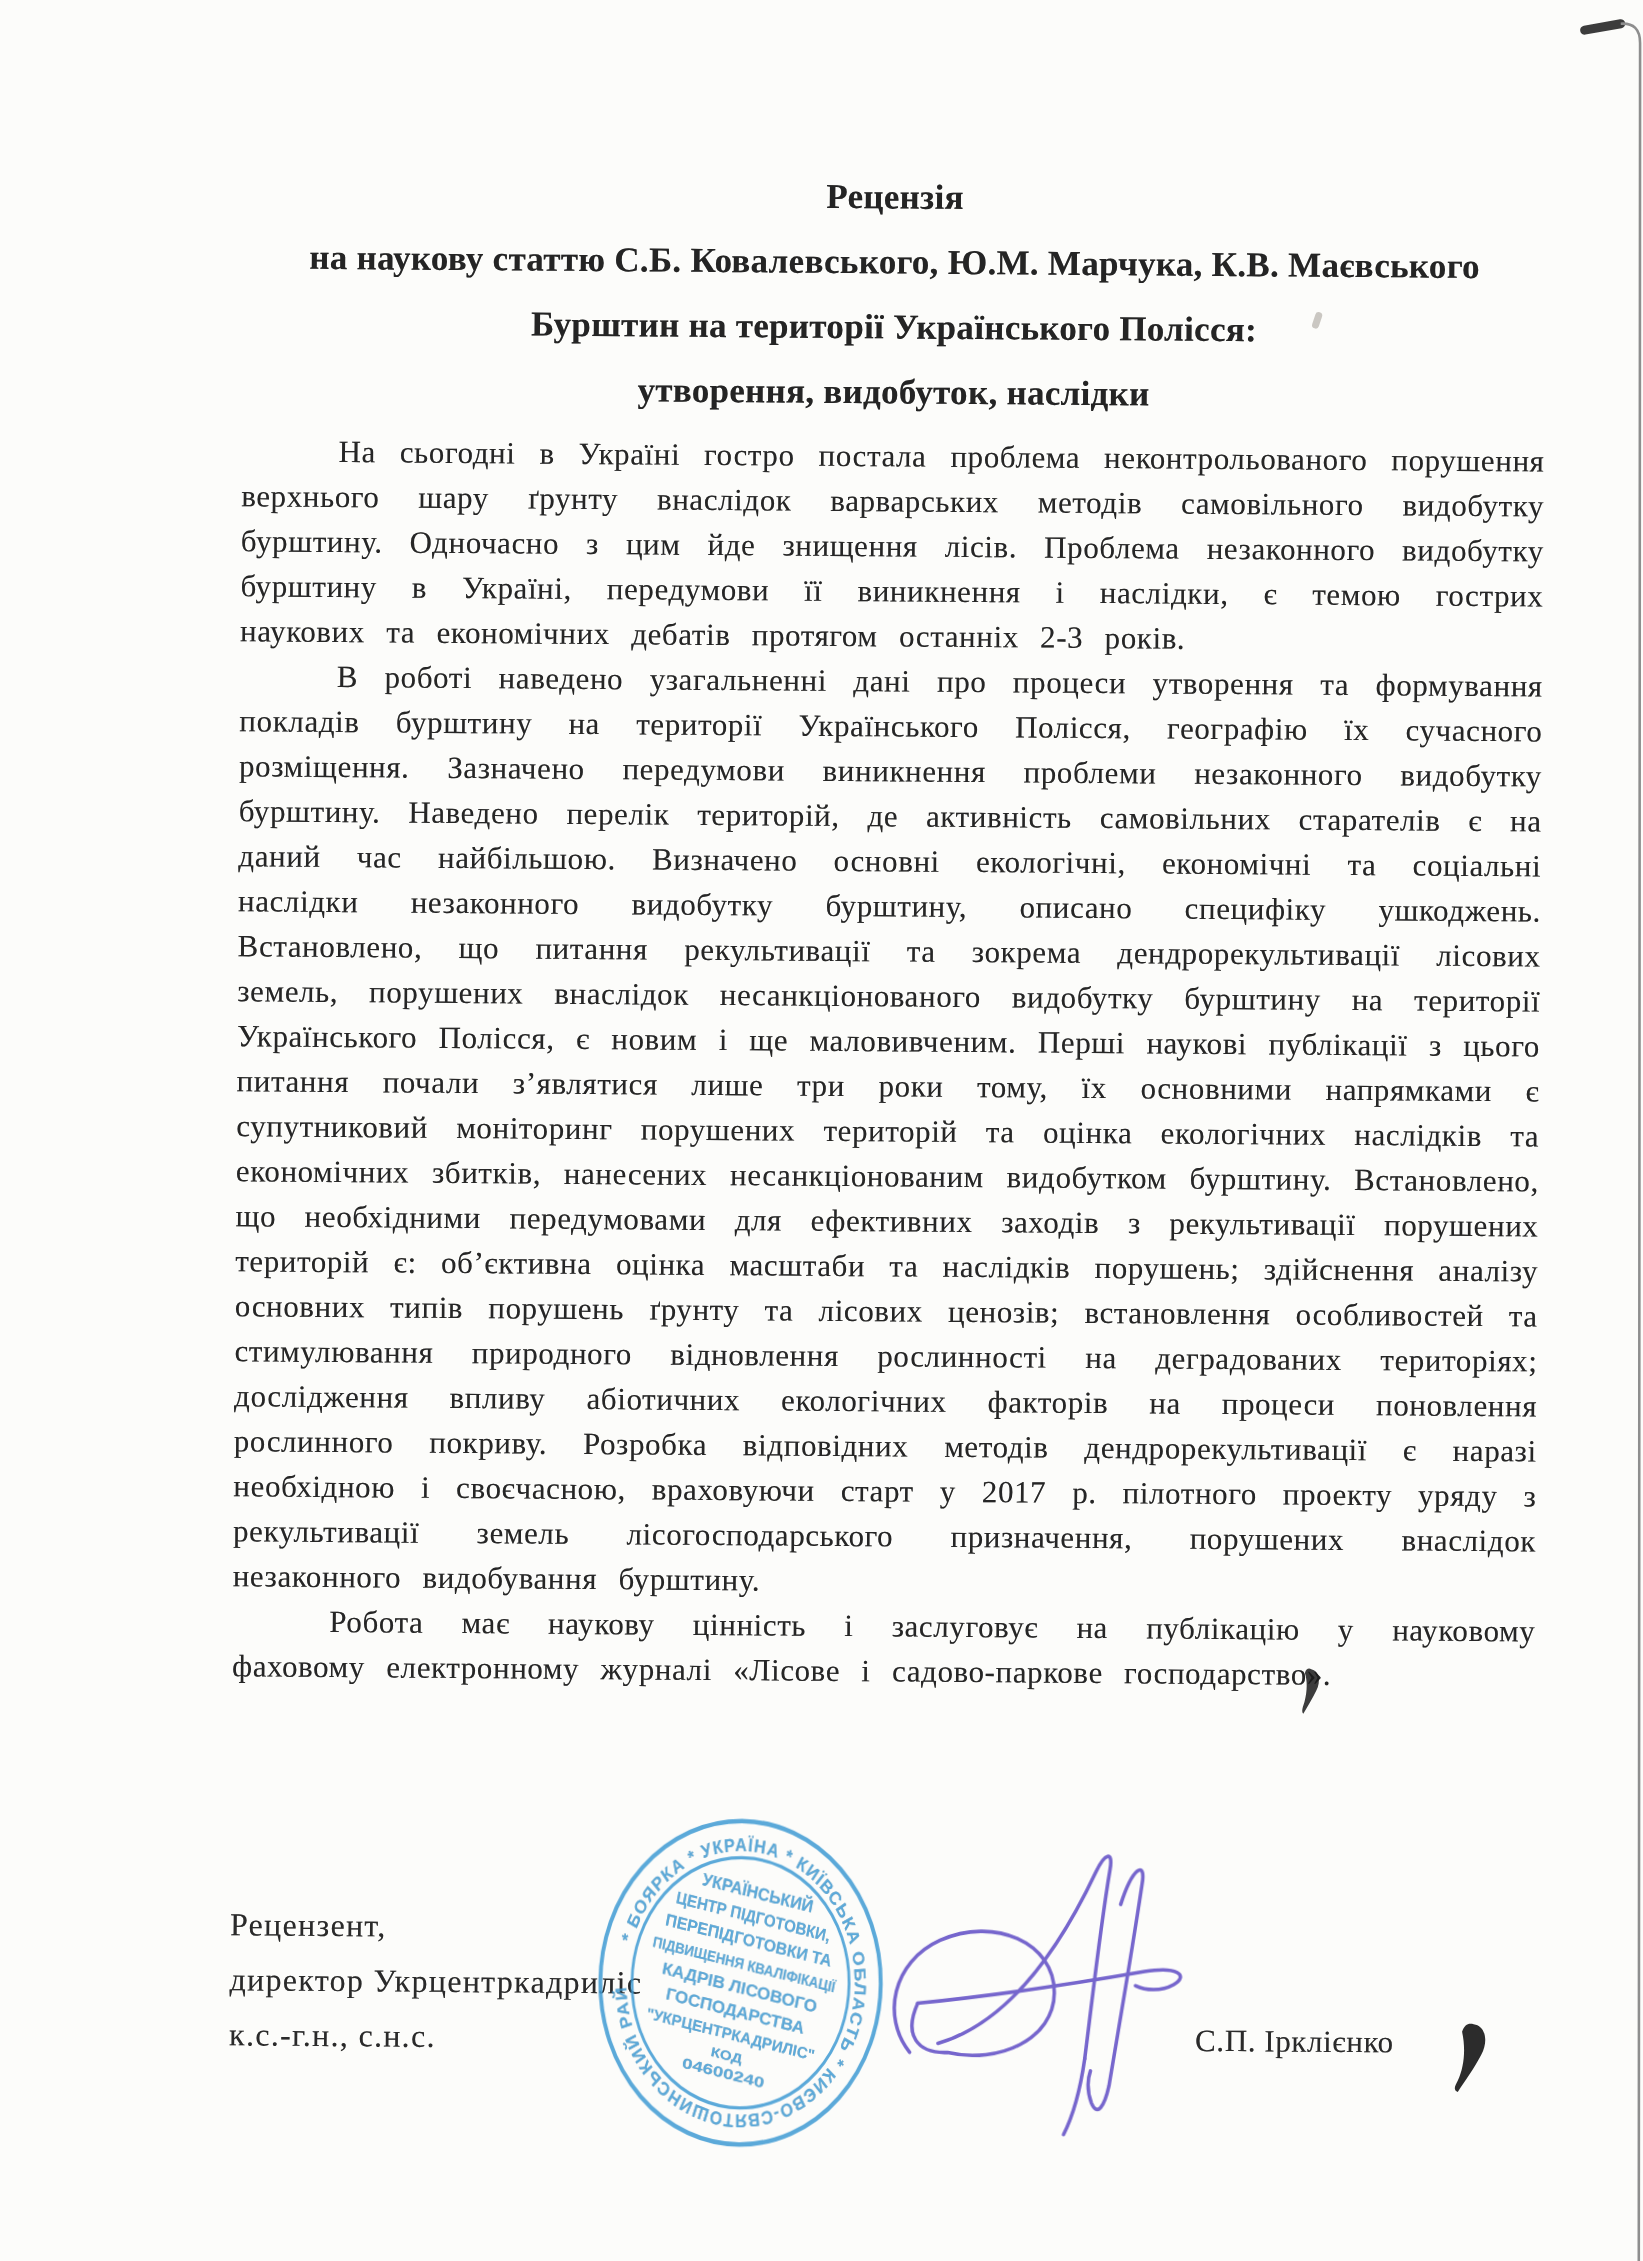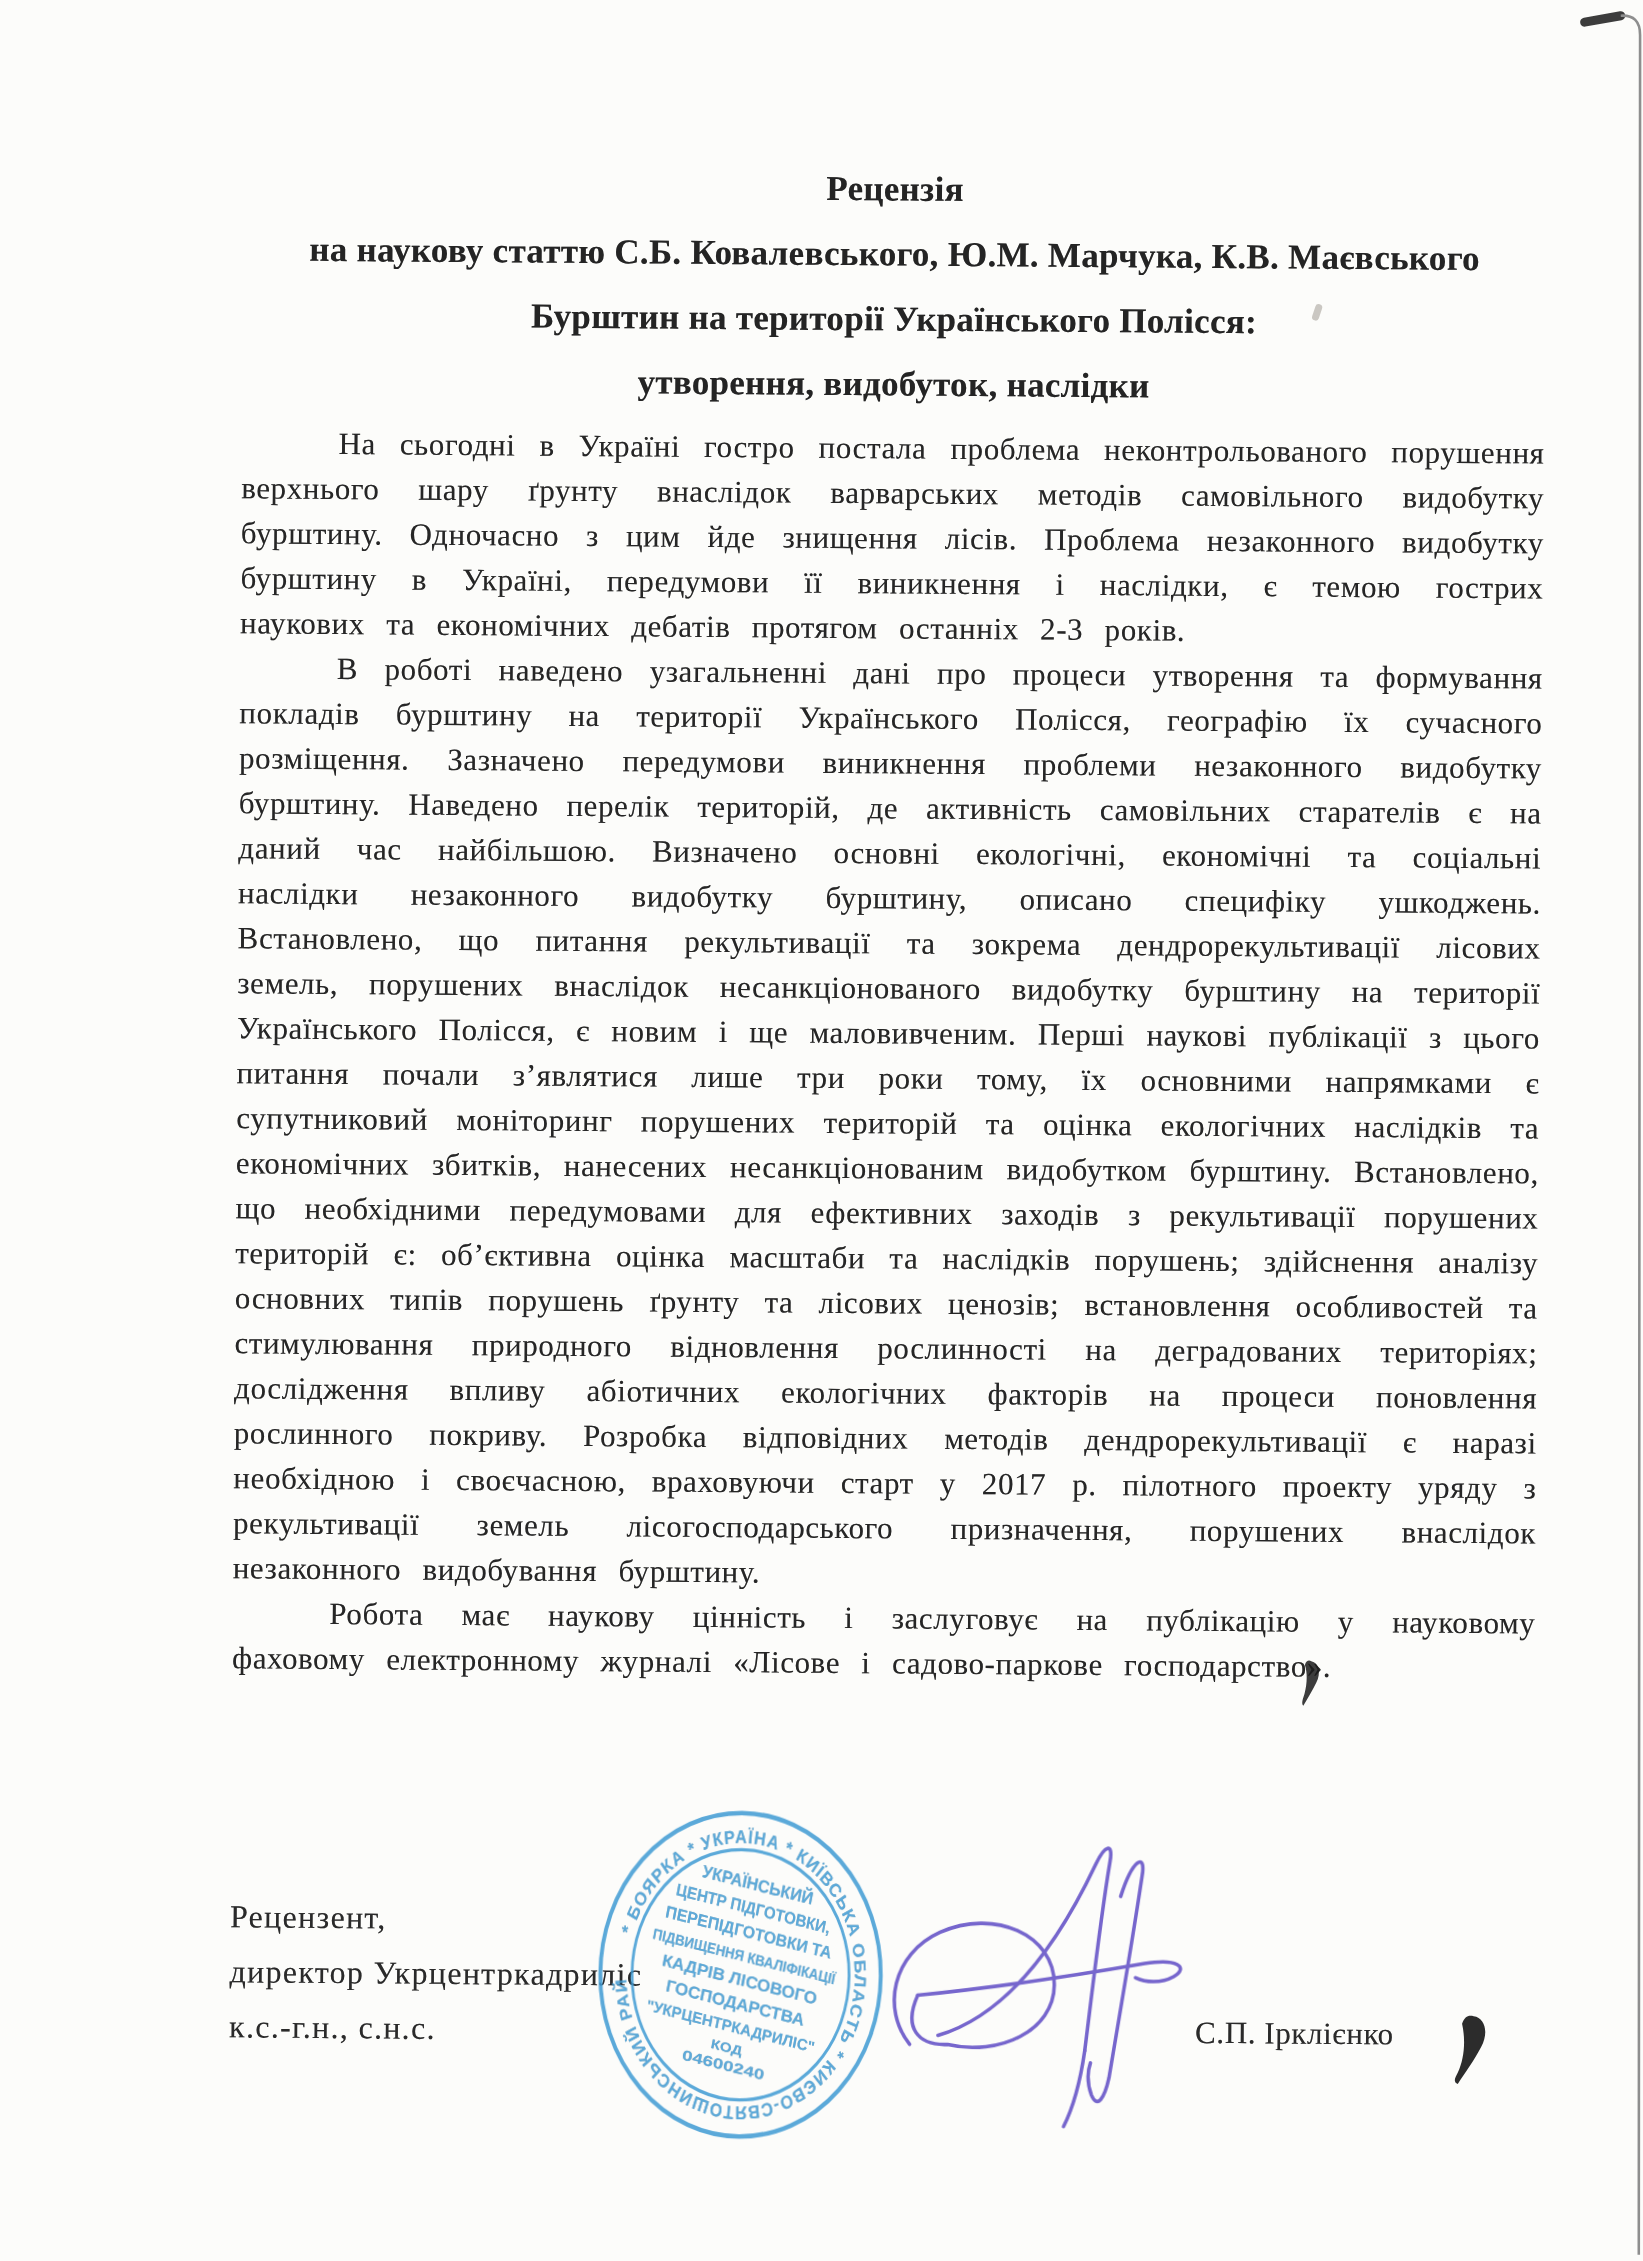--- a/index.html
+++ b/index.html
@@ -3,21 +3,21 @@
 <meta charset="utf-8">
 <style>
   html,body{margin:0;padding:0;}
   body{
     width:1644px;height:2261px;
     background:#fcfcfa;
     overflow:hidden;
     position:relative;
     font-family:"Liberation Serif", serif;
   }
-  .page{position:absolute;left:0;top:8px;width:1644px;height:2219px;text-decoration:underline;}
+  .page{position:absolute;left:0;top:16px;width:1644px;height:2219px;text-decoration:underline;}
   .content{
     position:absolute;left:0;top:0;width:1644px;height:2261px;
     transform:rotate(0.45deg);
     transform-origin:709px 0px;
     color:#262626;
     text-shadow:0 0 0.6px rgba(60,60,60,.45);
   }
   .title-block{
     position:absolute;left:245px;top:147px;width:1303px;
     text-align:center;font-weight:bold;font-size:35px;color:#242424;

